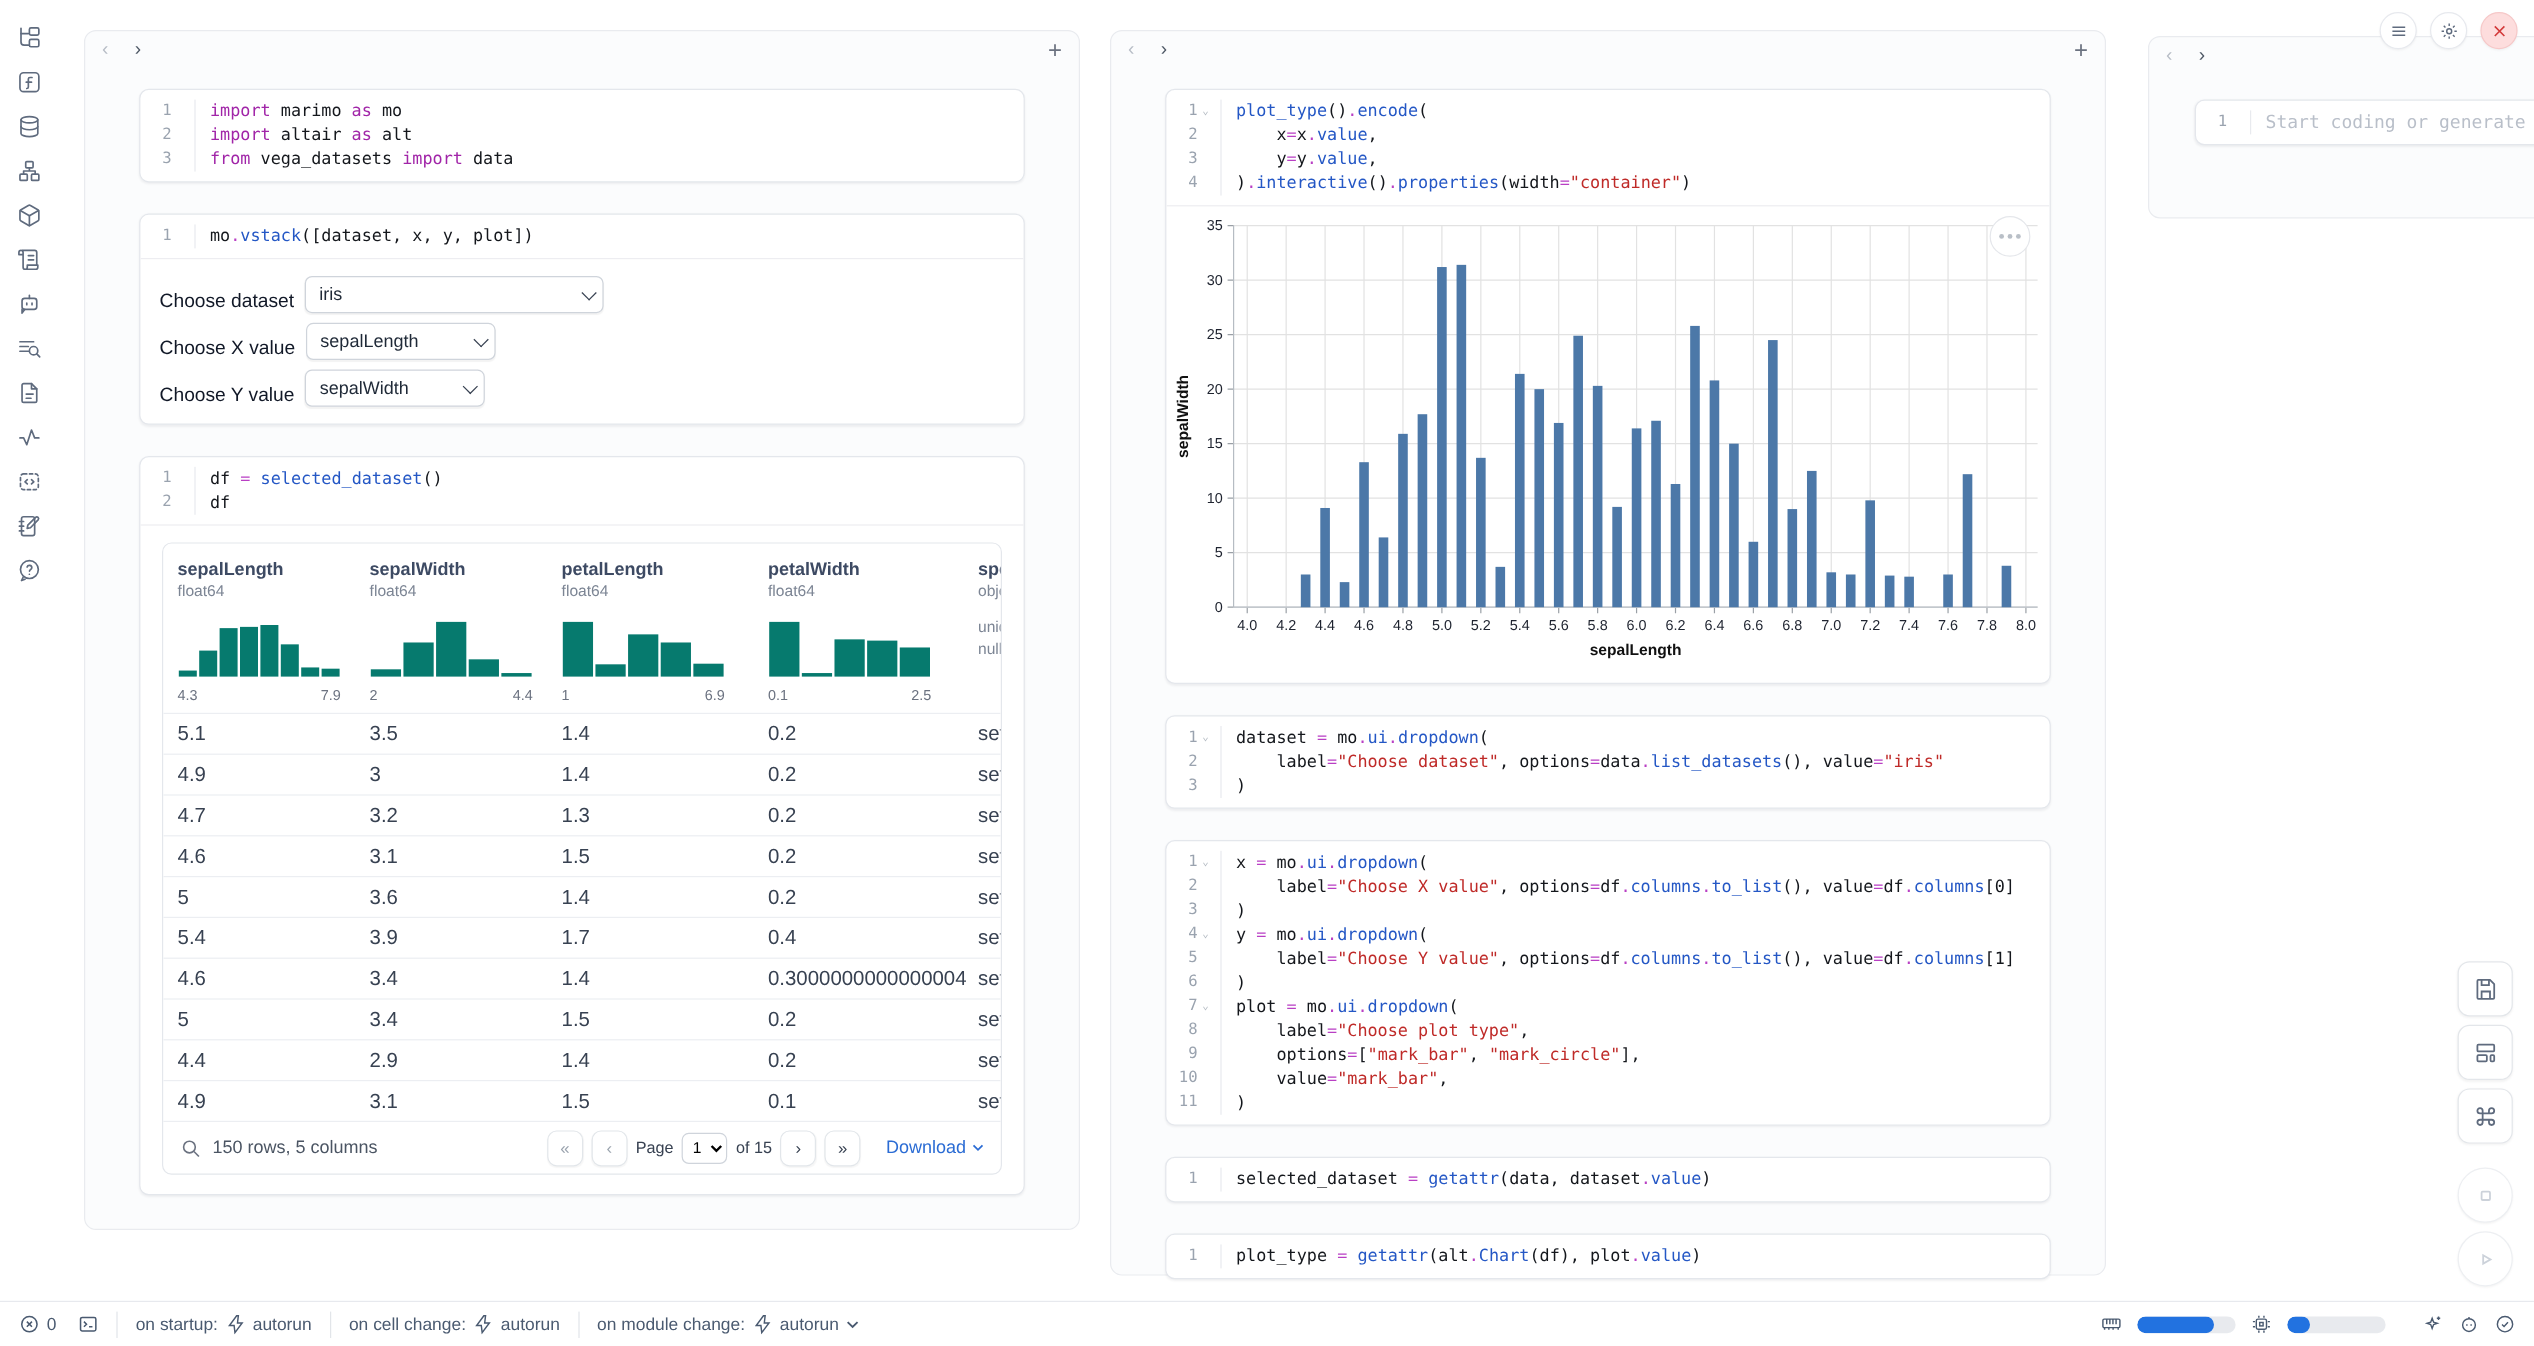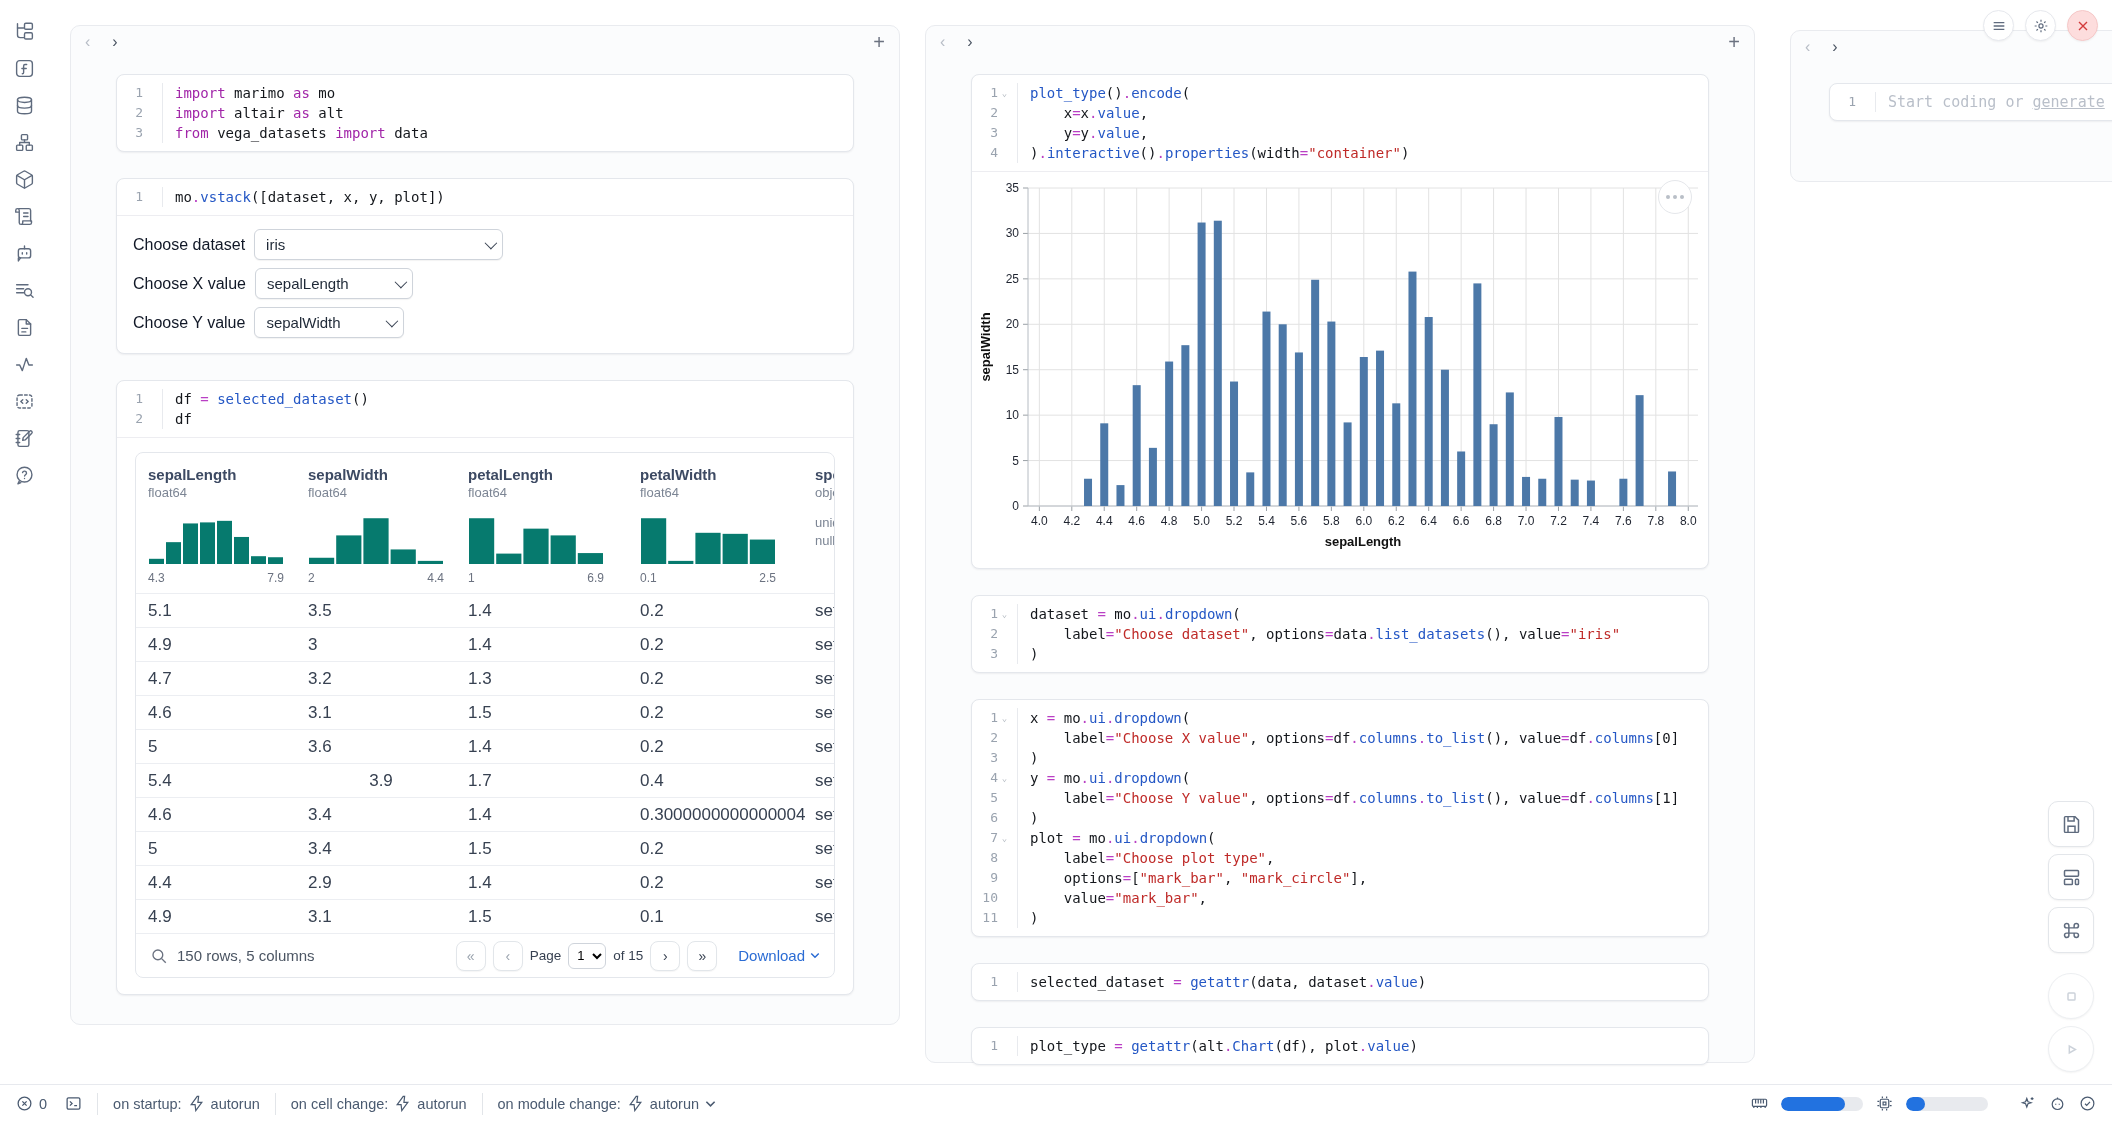--- a/index.html
+++ b/index.html
@@ -34,21 +34,21 @@
   .lines { padding-left:12px; font:14px/20px "DejaVu Sans Mono", monospace; color:#14171c; white-space:pre; }
   .lines div { height:20px; }
   .tok-kw  { color:#a125a8;text-align:center; }
   .tok-op  { color:#b93fc4; }
   .tok-fn  { color:#2457c5; }
   .tok-str { color:#bf2a28; }
   .cell-divider { border-top:1px solid #ededf1; }
   .cell-output { padding:12px 16px; }
 
   
-  .ctl-row { display:flex; align-items:center; height:33px; margin-bottom:6px; }
+  .ctl-row { display:flex; align-items:flex-end; height:33px; margin-bottom:6px; }
   .ctl-row:last-child { margin-bottom:2px; }
   .ctl-label { font-size:16px; color:#111827; margin-right:9px; }
   .sel-wrap { position:relative; display:inline-block; }
   .sel-wrap select { appearance:none; -webkit-appearance:none; height:31px; background:#fff;
       border:1px solid #cfd4db; border-radius:6px; box-shadow:0 1px 1px rgba(0,0,0,.05);
       font:15px "Liberation Sans", sans-serif; color:#1f2937; padding:0 26px 0 11px; width:100%; }
   .sel-wrap::after { content:""; position:absolute; right:9px; top:11px; width:8px; height:8px;
       border-right:1.8px solid #374151; border-bottom:1.8px solid #374151; transform:rotate(45deg) translateY(-2px); pointer-events:none; }
 
   
@@ -77,21 +77,21 @@
   
   .chart-wrap { position:relative; padding:6px 4px 10px 4px; }
   .chart-menu { position:absolute; top:8px; right:16px; width:34px; height:34px; border-radius:50%;
                 background:#fff; border:1px solid #e5e7eb; display:flex; align-items:center; justify-content:center;
                 gap:3px; cursor:pointer; }
   .chart-menu i { width:4px; height:4px; border-radius:50%; background:#b9bfc7; }
 
   
   .scratch-cell { margin:20px 0 0 38px; width:460px; }
   .scratch-line { color:#b9bfc9; font:15px/20px "DejaVu Sans Mono", monospace; white-space:pre; }
-  .scratch-line .gen { text-decoration:underline; }
+  .scratch-line .gen { }
 
   
   .win-btns { position:absolute; top:10px; right:14px; display:flex; gap:11px; z-index:20; }
   .wbtn { width:31px; height:31px; border-radius:50%; background:#fff; border:1px solid #e7e9ee;
           box-shadow:0 1px 2px rgba(0,0,0,.05); display:flex; align-items:center; justify-content:center;
           color:#5f6b7e; cursor:pointer; }
   .wbtn.close { background:#fddddd; border-color:#f6c8c8; color:#d33a3a; }
   .wbtn svg { width:16px; height:16px; }
 
   
@@ -381,21 +381,21 @@
           </div>
           <div class="t-row">
             <div class="t-cell" style="width: 160px;">5</div>
             <div class="t-cell" style="width: 160px;">3.6</div>
             <div class="t-cell" style="width: 172px;">1.4</div>
             <div class="t-cell" style="width: 175px;">0.2</div>
             <div class="t-cell" style="width: 160px;">setosa</div>
           </div>
           <div class="t-row">
             <div class="t-cell" style="width: 160px;">5.4</div>
-            <div class="t-cell" style="width: 160px; text-align: center;">3.9</div>
+            <div class="t-cell" style="width: 160px;">3.9</div>
             <div class="t-cell" style="width: 172px;">1.7</div>
             <div class="t-cell" style="width: 175px;">0.4</div>
             <div class="t-cell" style="width: 160px;">setosa</div>
           </div>
           <div class="t-row">
             <div class="t-cell" style="width: 160px;">4.6</div>
             <div class="t-cell" style="width: 160px;">3.4</div>
             <div class="t-cell" style="width: 172px;">1.4</div>
             <div class="t-cell" style="width: 175px;">0.3000000000000004</div>
             <div class="t-cell" style="width: 160px;">setosa</div>

